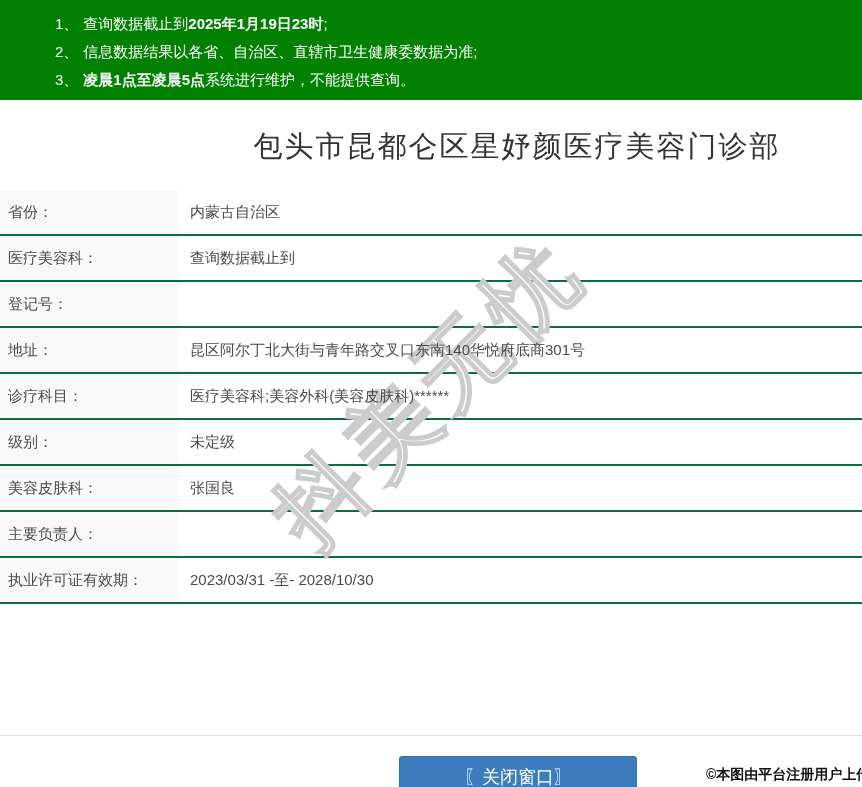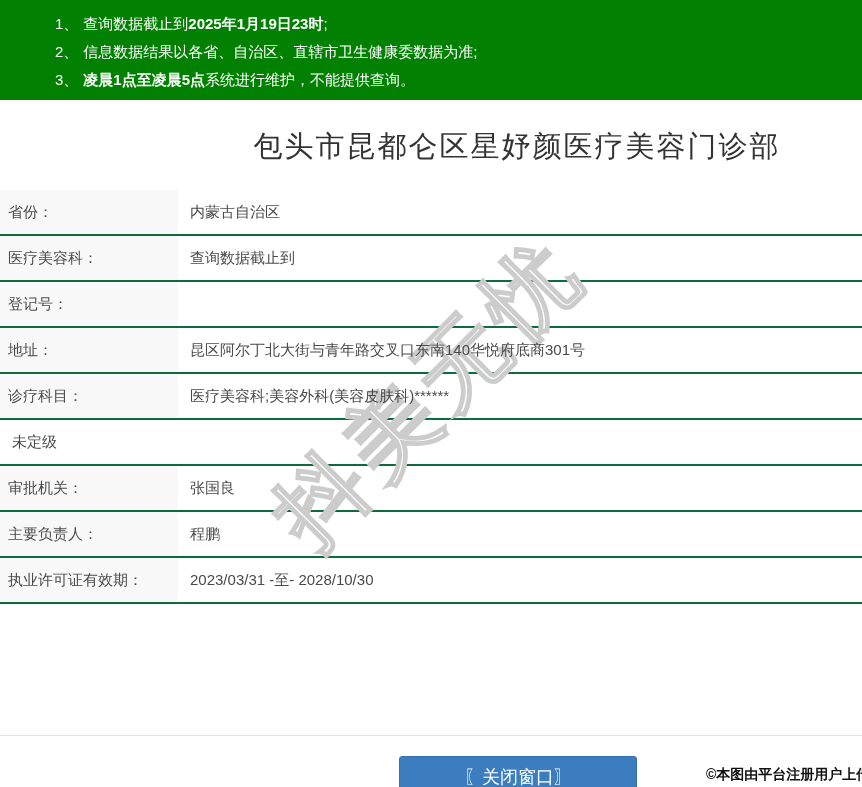--- a/index.html
+++ b/index.html
@@ -139,29 +139,29 @@
     </div>
     <div class="row">
       <div class="cell label">地址：</div>
       <div class="cell value">昆区阿尔丁北大街与青年路交叉口东南140华悦府底商301号</div>
     </div>
     <div class="row">
       <div class="cell label">诊疗科目：</div>
       <div class="cell value">医疗美容科;美容外科(美容皮肤科)******</div>
     </div>
     <div class="row">
+      <div class="cell label">级别：</div>
       <div class="cell value">未定级</div>
     </div>
     <div class="row">
-      <div class="cell label">审批机关：</div>
+      <div class="cell label">美容皮肤科：</div>
       <div class="cell value">张国良</div>
     </div>
     <div class="row">
       <div class="cell label">主要负责人：</div>
-      <div class="cell value">程鹏</div>
     </div>
     <div class="row">
       <div class="cell label">执业许可证有效期：</div>
       <div class="cell value">2023/03/31 -至- 2028/10/30</div>
     </div>
   </div>
 
   <div class="watermark">抖美无忧</div>
 
   <div class="footer-divider"></div>

